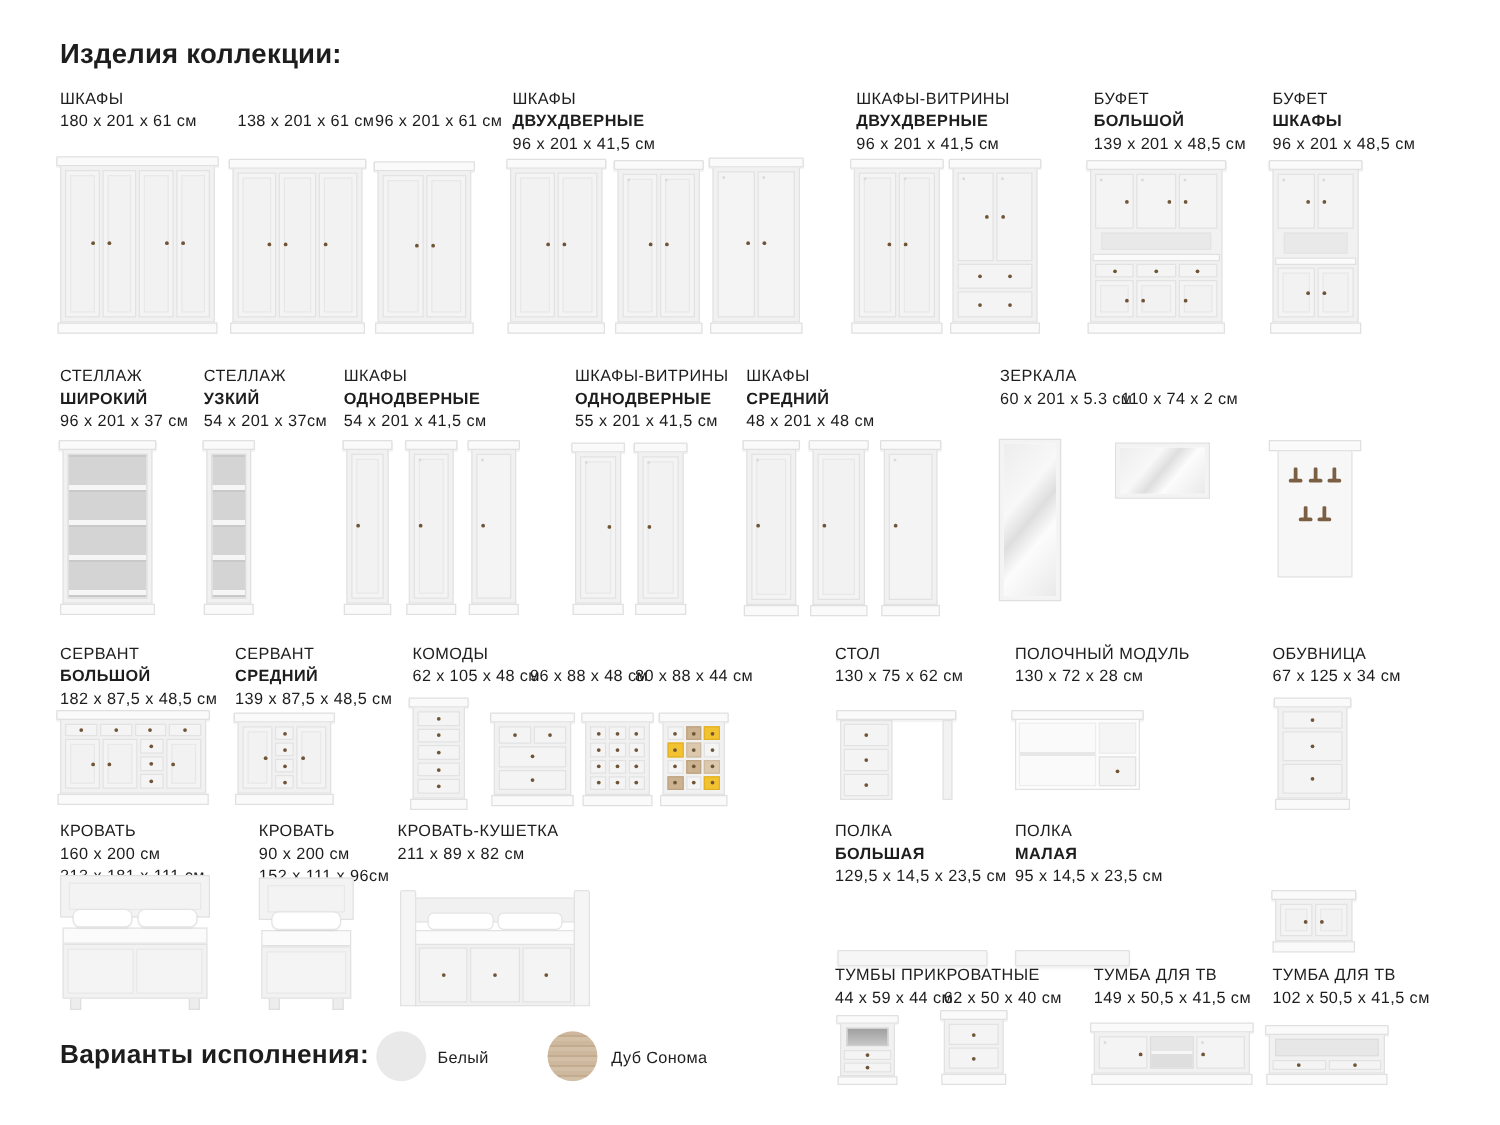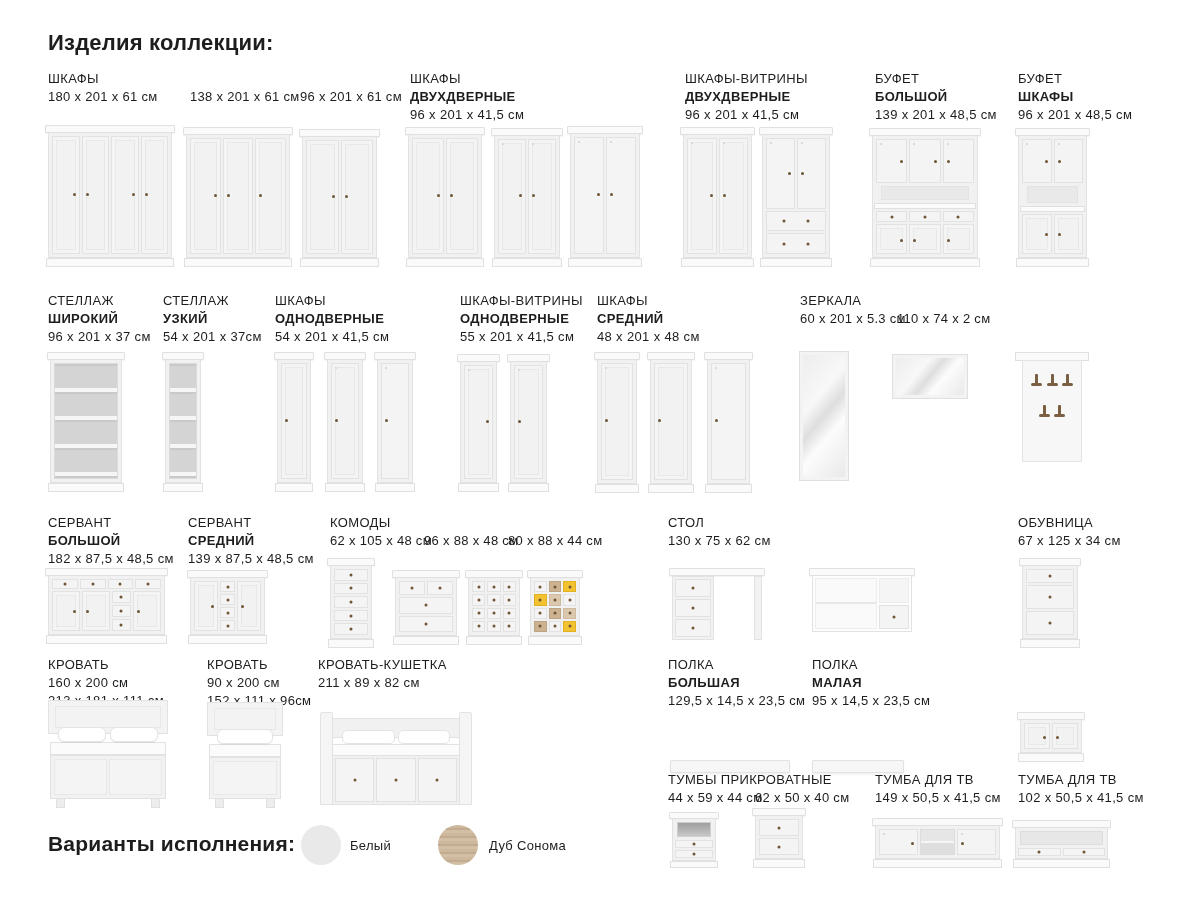--- a/index.html
+++ b/index.html
@@ -506,20 +506,24 @@
   <div class="g" style="left:330px;top:514px">
     <div>КОМОДЫ</div>
   </div>
   <div class="dm" style="left:330px;top:532px">62 x 105 x 48 см</div>
   <div class="dm" style="left:424px;top:532px">96 x 88 x 48 см</div>
   <div class="dm" style="left:508px;top:532px">80 x 88 x 44 см</div>
   <div class="g" style="left:668px;top:514px">
     <div>СТОЛ</div>
     <div>130 x 75 x 62 см</div>
   </div>
+  <div class="g" style="left:812px;top:514px">
+    <div>ПОЛОЧНЫЙ МОДУЛЬ</div>
+    <div>130 x 72 x 28 см</div>
+  </div>
   <div class="g" style="left:1018px;top:514px">
     <div>ОБУВНИЦА</div>
     <div>67 x 125 x 34 см</div>
   </div>
 
   <div class="furn" style="left:48px;top:568px;width:117px;height:76px">
     <div class="cap"></div>
     <div class="bd col">
       <div class="sec" style="flex:20">
           <div class="dw">

